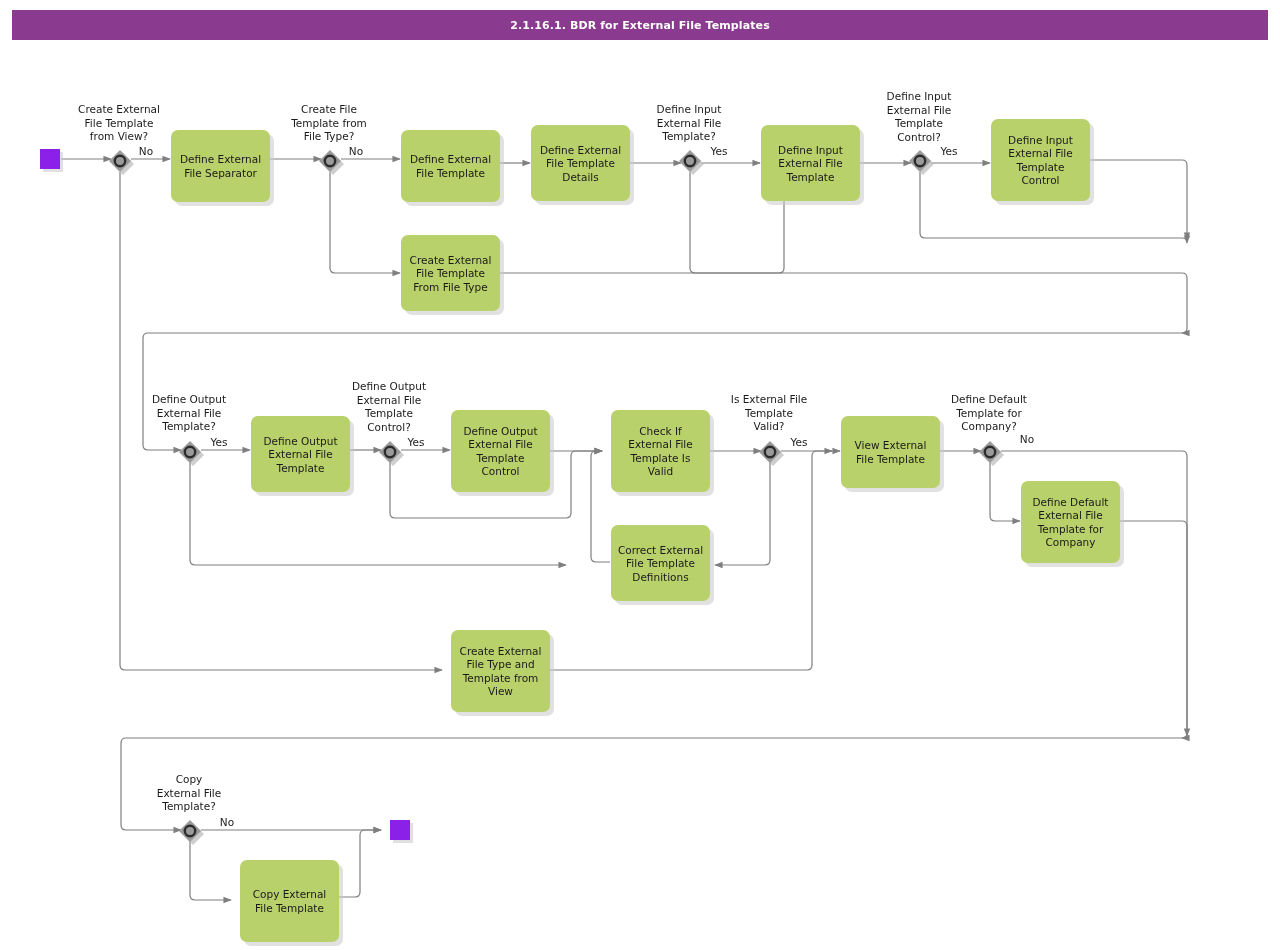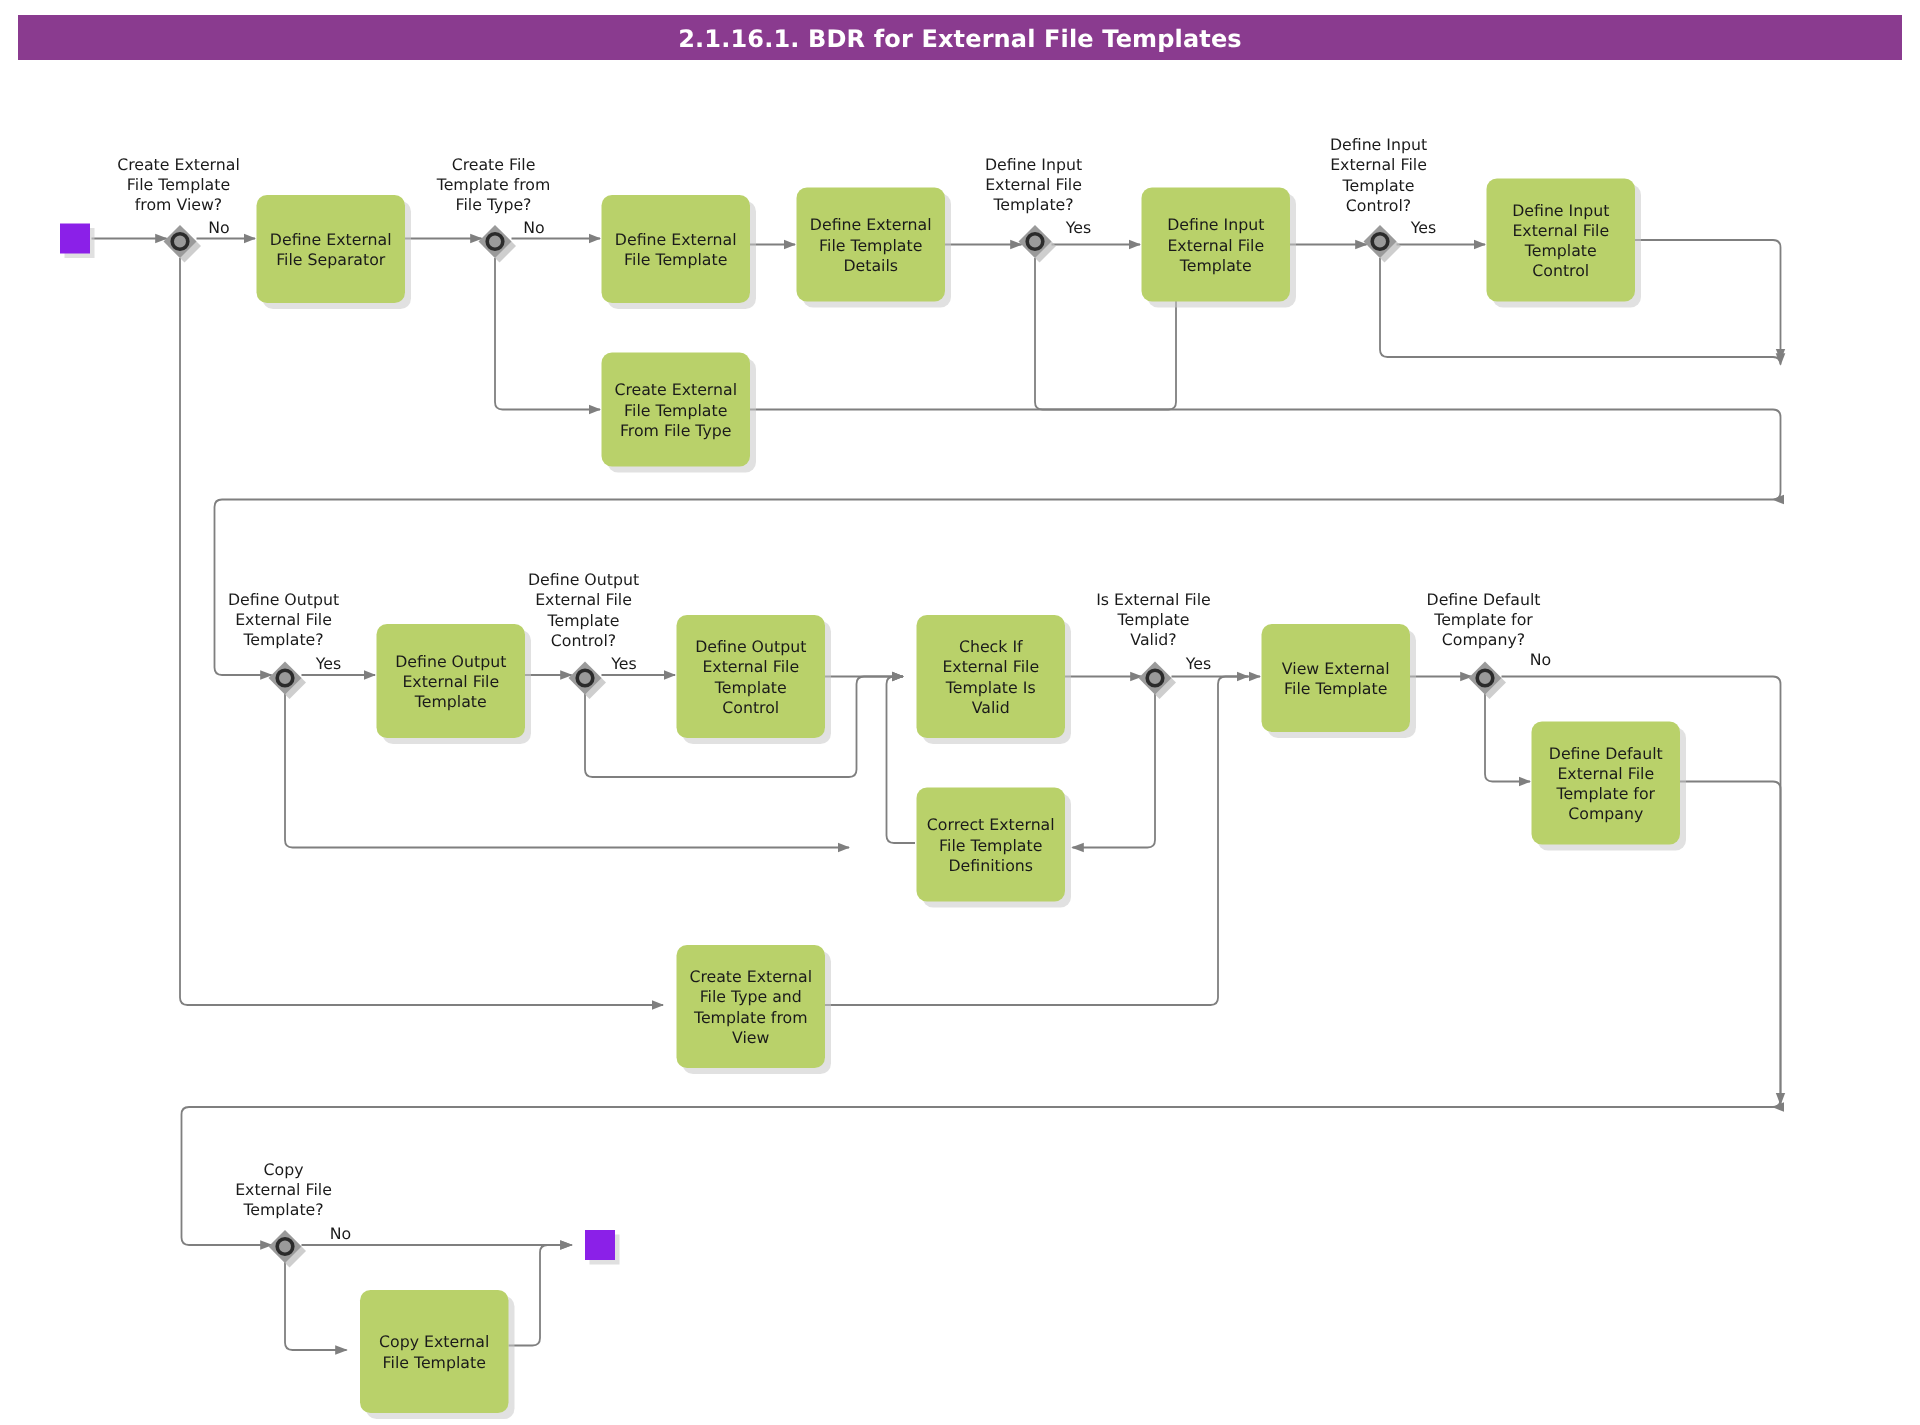--- a/index.html
+++ b/index.html
@@ -26,21 +26,21 @@
     top: 10px;
     width: 1256px;
     height: 30px;
     background: #8a3b8f;
     display: flex;
     align-items: center;
     justify-content: center;
   }
   .title-bar .title-text {
     color: #ffffff;
-    font-size: 16px;
+    font-size: 11px;
     font-weight: bold;
     font-family: "DejaVu Sans", sans-serif;
     letter-spacing: 0.1px;
   }
   svg#flow {
     position: absolute;
     left: 0;
     top: 0;
     width: 1280px;
     height: 950px;

